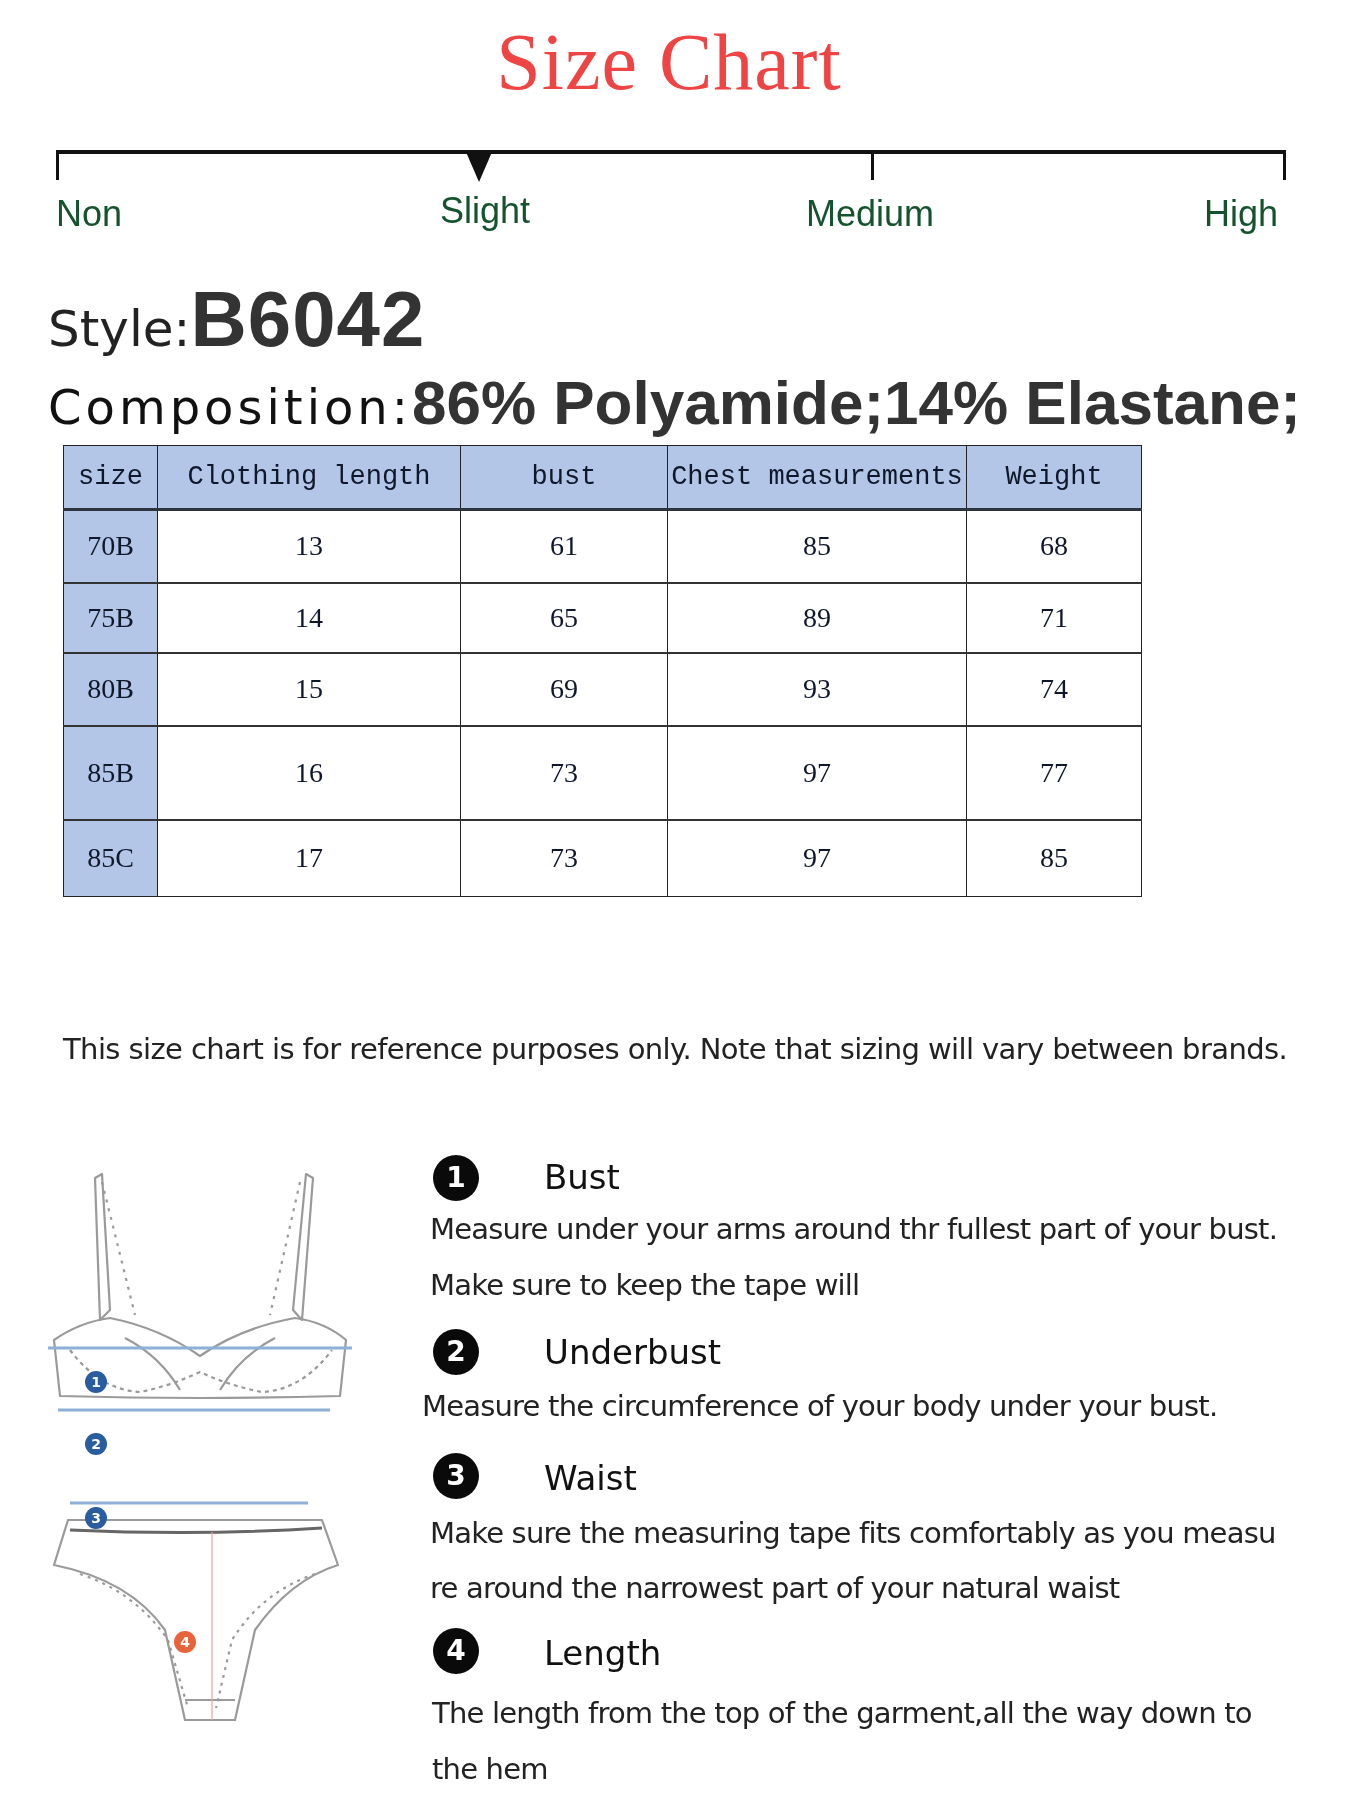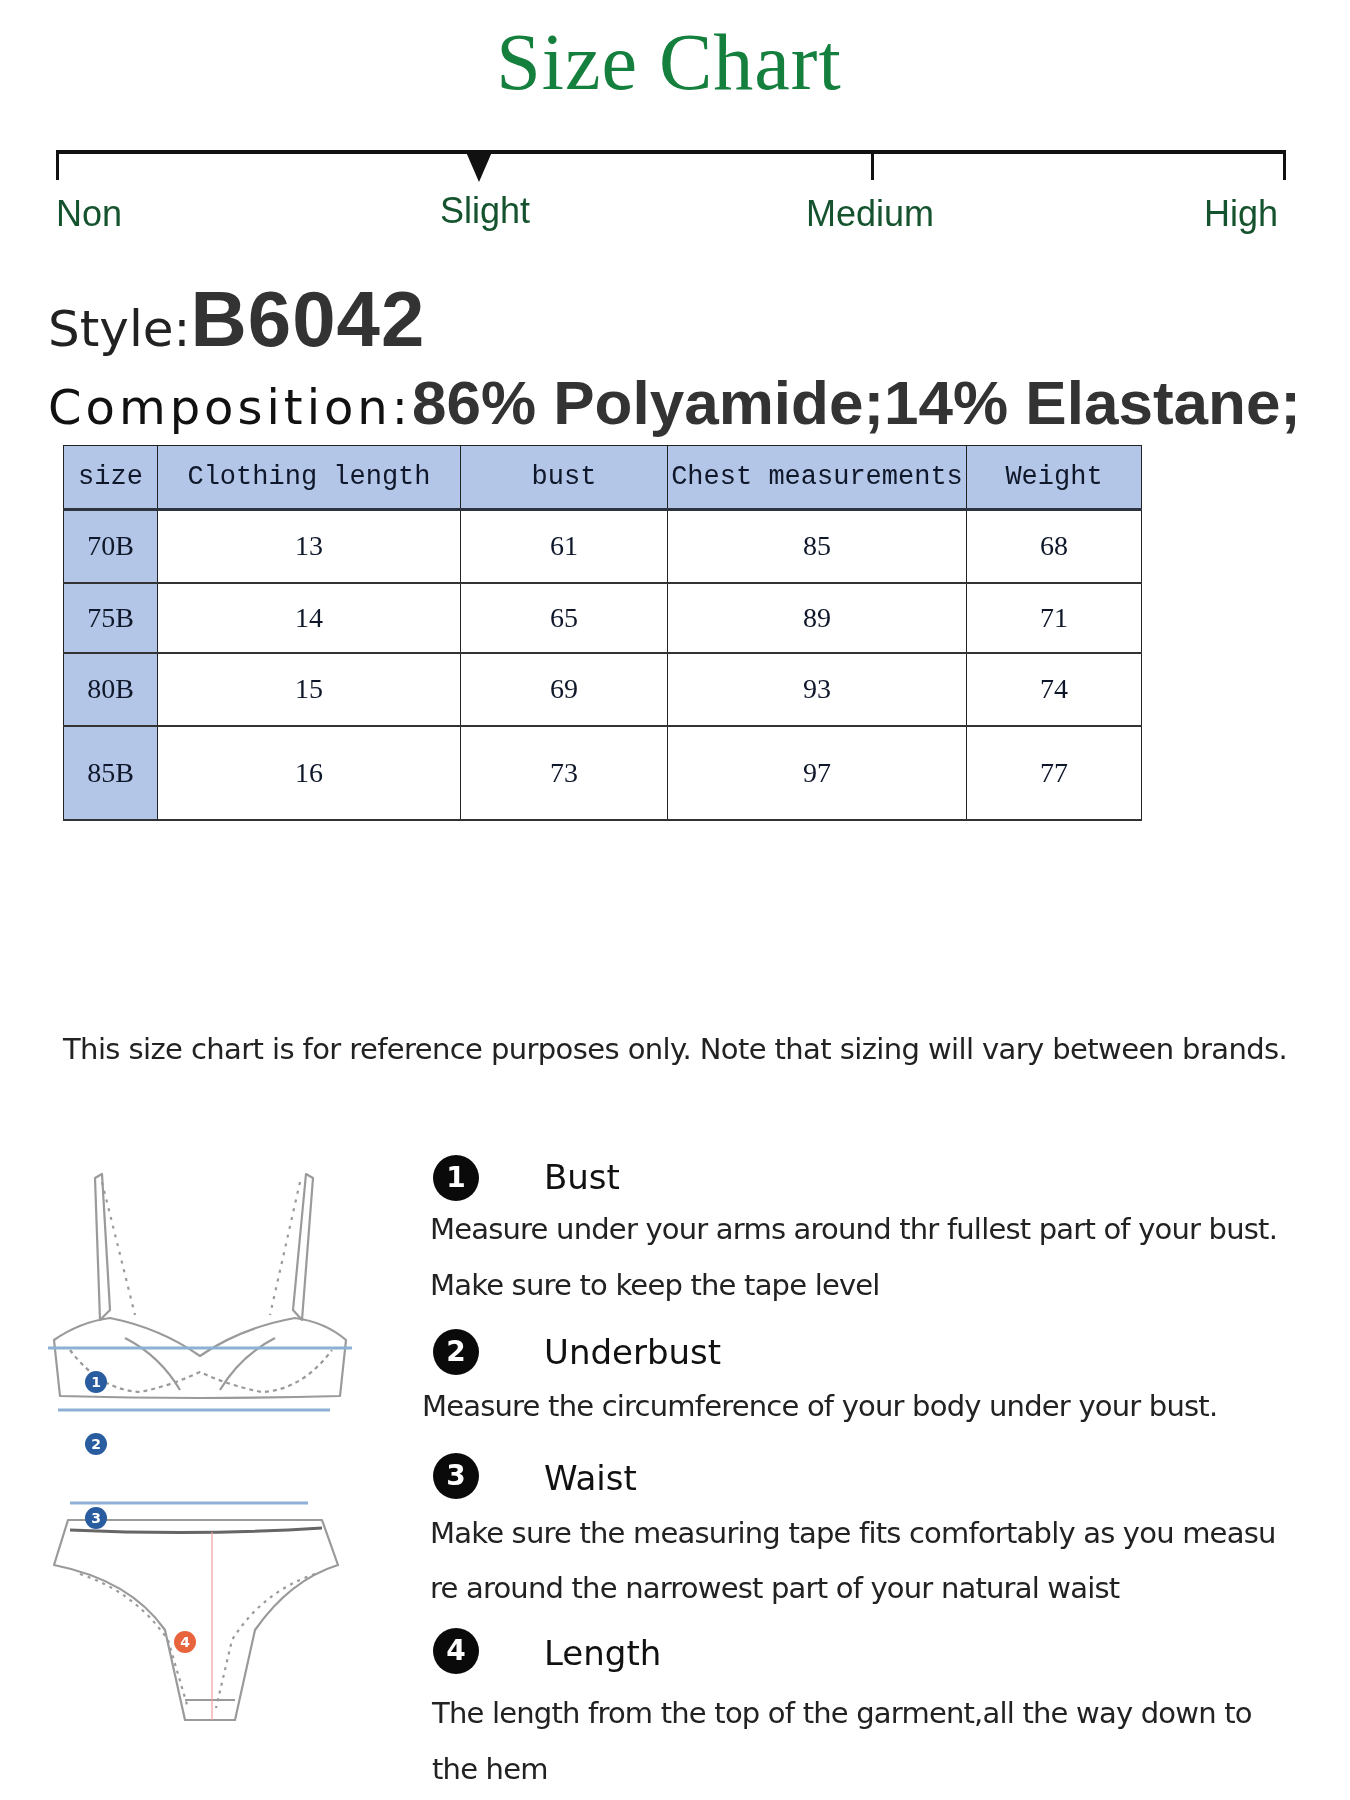--- a/index.html
+++ b/index.html
@@ -1,19 +1,19 @@
 <!DOCTYPE html>
 <html><head>
 <meta charset="utf-8">
 <style>
   html, body { margin: 0; padding: 0; background: #ffffff; }
   body { width: 1350px; height: 1800px; position: relative; overflow: hidden; font-family: "DejaVu Sans", sans-serif; color: #111; }
   .abs { position: absolute; }
 
-  .title { left: 0; width: 1338px; top: 22px; text-align: center; font-family: "Liberation Serif", "DejaVu Serif", serif; font-size: 80px; color: #15803d; letter-spacing: 1px; line-height: 1; }
+  .title { left: 0; width: 1338px; top: 22px; text-align: center; font-family: "Liberation Serif", "DejaVu Serif", serif; font-size: 80px; color: #ef4444; letter-spacing: 1px; line-height: 1; }
 
   .scale-line { left: 56px; top: 150px; width: 1230px; height: 4px; background: #111; }
   .tick { width: 3px; background: #111; top: 150px; height: 30px; }
   .scale-arrow { left: 466px; top: 152px; width: 0; height: 0; border-left: 13px solid transparent; border-right: 13px solid transparent; border-top: 30px solid #111; }
   .scale-label { font-family: Liberation Sans, sans-serif; font-size: 36px; color: #14532d; top: 196px; line-height: 1; }
 
   .style-row { left: 48px; top: 280px; line-height: 1; white-space: nowrap; }
   .style-key { font-family: "DejaVu Sans", sans-serif; font-size: 50px; color: #222; }
   .style-val { font-family: "Liberation Sans", "DejaVu Sans", sans-serif; font-size: 78px; color: #333; font-weight: bold; letter-spacing: 1px; }
   .comp-row { left: 48px; top: 372px; line-height: 1; white-space: nowrap; }
@@ -98,20 +98,27 @@
       <td>93</td>
       <td>74</td>
     </tr>
     <tr class="r" style="height:94px;">
       <td class="size-cell">85B</td>
       <td>16</td>
       <td>73</td>
       <td>97</td>
       <td>77</td>
     </tr>
+    <tr style="height:77px;">
+      <td class="size-cell">85C</td>
+      <td>17</td>
+      <td>73</td>
+      <td>97</td>
+      <td>85</td>
+    </tr>
   </tbody>
 </table>
 
 <div class="abs note">This size chart is for reference purposes only. Note that sizing will vary between brands.</div>
 
 <svg class="abs illus" width="320" height="600" viewBox="0 0 320 600">
   <g fill="none" stroke="#9a9a9a" stroke-width="2.2" stroke-linejoin="round">
 
     <path d="M55 18 L62 14 L70 150 L60 160 Z"></path>
     <path d="M62 22 L95 155" stroke-dasharray="3 6"></path>
@@ -147,21 +154,21 @@
     <circle cx="145" cy="482" r="11" fill="#e8643c"></circle>
     <text x="145" y="487">4</text>
   </g>
 </svg>
 
 <div>
 
   <div class="abs step-badge" style="left:433px; top:1155px;">1</div>
   <div class="abs step-heading" style="left:544px; top:1160px;">Bust</div>
   <div class="abs step-desc" style="left:430px; top:1215px;">Measure under your arms around thr fullest part of your bust.</div>
-  <div class="abs step-desc" style="left:430px; top:1271px;">Make sure to keep the tape level</div>
+  <div class="abs step-desc" style="left:430px; top:1271px;">Make sure to keep the tape will</div>
 
   <div class="abs step-badge" style="left:433px; top:1329px;">2</div>
   <div class="abs step-heading" style="left:544px; top:1335px;">Underbust</div>
   <div class="abs step-desc" style="left:422px; top:1392px;">Measure the circumference of your body under your bust.</div>
 
   <div class="abs step-badge" style="left:433px; top:1453px;">3</div>
   <div class="abs step-heading" style="left:544px; top:1461px;">Waist</div>
   <div class="abs step-desc" style="left:430px; top:1519px;">Make sure the measuring tape fits comfortably as you measu</div>
   <div class="abs step-desc" style="left:430px; top:1574px;">re around the narrowest part of your natural waist</div>
 

